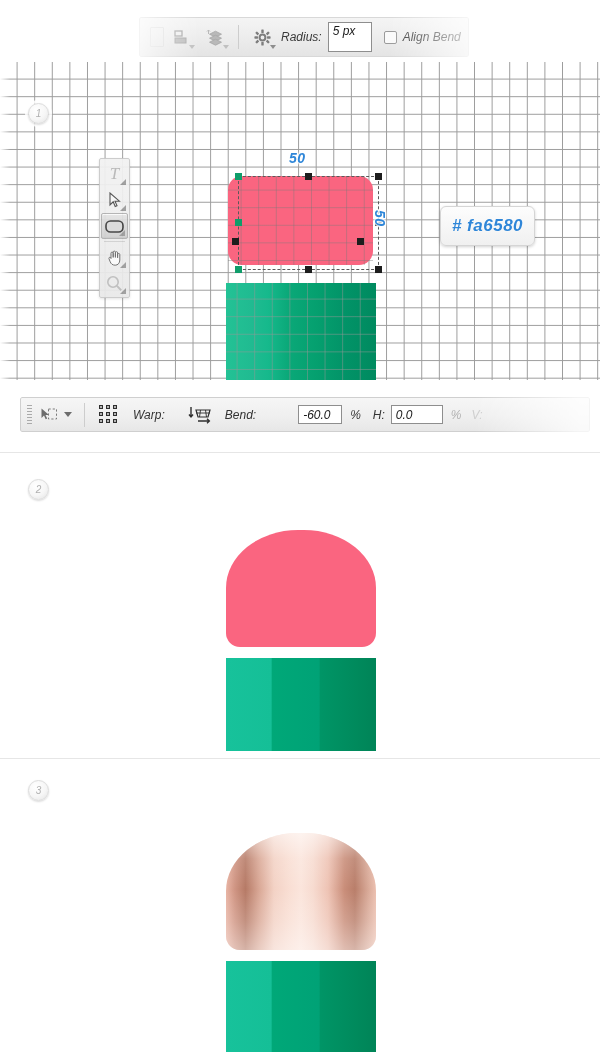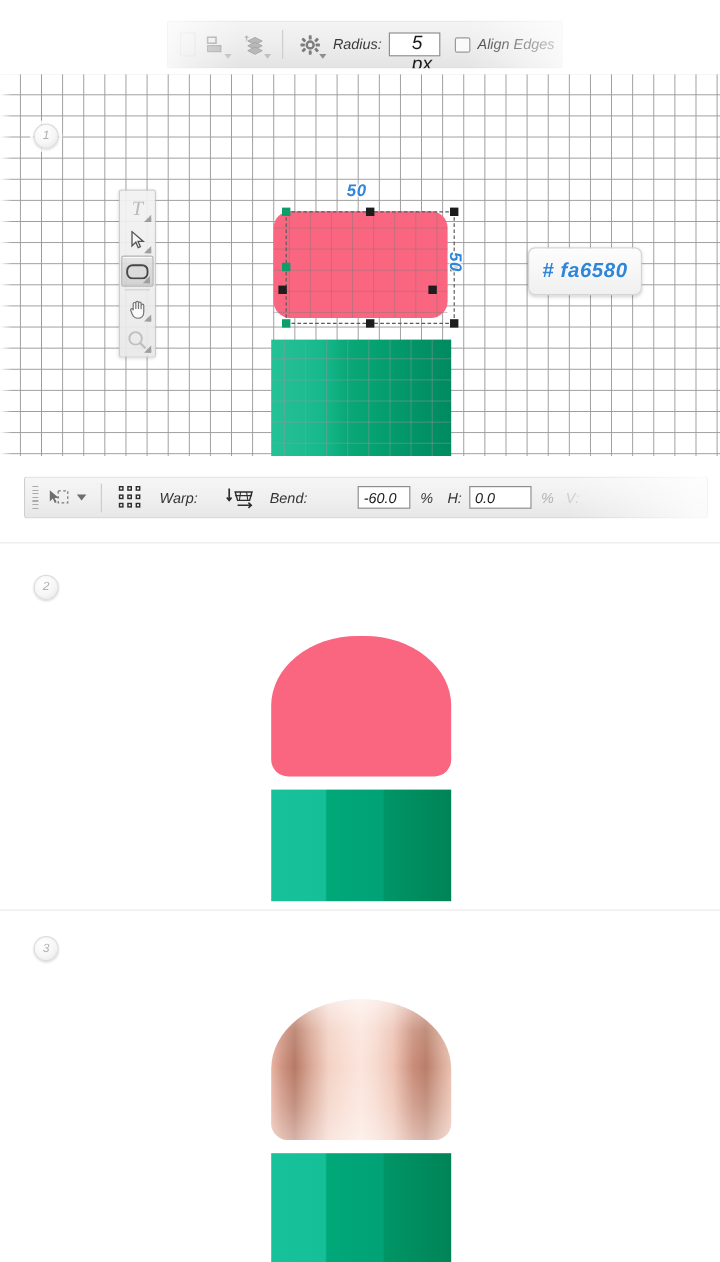--- a/index.html
+++ b/index.html
@@ -34,22 +34,22 @@
   .tri-down {
     position:absolute; right: 1px; bottom: 3px;
     width:0;height:0;border-left:3px solid transparent;border-right:3px solid transparent;
     border-top:4px solid #8d8d8d;
   }
   .sep1 { width:1px; height:24px; background:#cdcdcd; margin:0 6px; }
   .tb1-label {
     font-size: 12px; color: #3b3b3b; margin: 0 6px 0 2px; white-space: nowrap;
   }
   .tb1-input {
-    width: 44px; height: 20px; background:#fff; border:1px solid #8e8e8e;
-    font-size: 16px; color:#1a1a1a; padding-left:18px; line-height:17px;
+    width: 44px; height: 30px; background:#fff; border:1px solid #8e8e8e;
+    font-size: 12px; color:#1a1a1a; padding-left:4px; line-height:17px;
   }
   .checkbox-sq {
     width: 13px; height: 13px; background:#fafafa;
     border:1px solid #9a9a9a; border-radius:2px; margin-left:12px; margin-right:6px;
   }
 
   
   .canvas {
     position:absolute; left:0; top:62px; width:600px; height:318px;
     background-color:#ffffff;
@@ -249,21 +249,21 @@
           <rect x="13.6" y="12" width="2.4" height="3.4" rx=".6" transform="rotate(-45 14.8 13.7)"></rect>
         </g>
       </svg>
       <span class="tri-down"></span>
     </div>
 
     <span class="tb1-label">Radius:</span>
     <div class="tb1-input">5 px</div>
 
     <div class="checkbox-sq"></div>
-    <span class="tb1-label" style="margin-left:0">Align Edges</span>
+    <span class="tb1-label" style="margin-left:0">Align Bend</span>
   </div>
 
   <div class="canvas">
 
     <div class="badge" style="left:28px;top:41px;">1</div>
 
     <div class="palette" style="top:96px;left:99px;">
       <div class="ptool">
         <span style="font-family:'Liberation Serif',serif;font-size:17px;color:#b5b5b5;">T</span>
         <span class="corner"></span>

